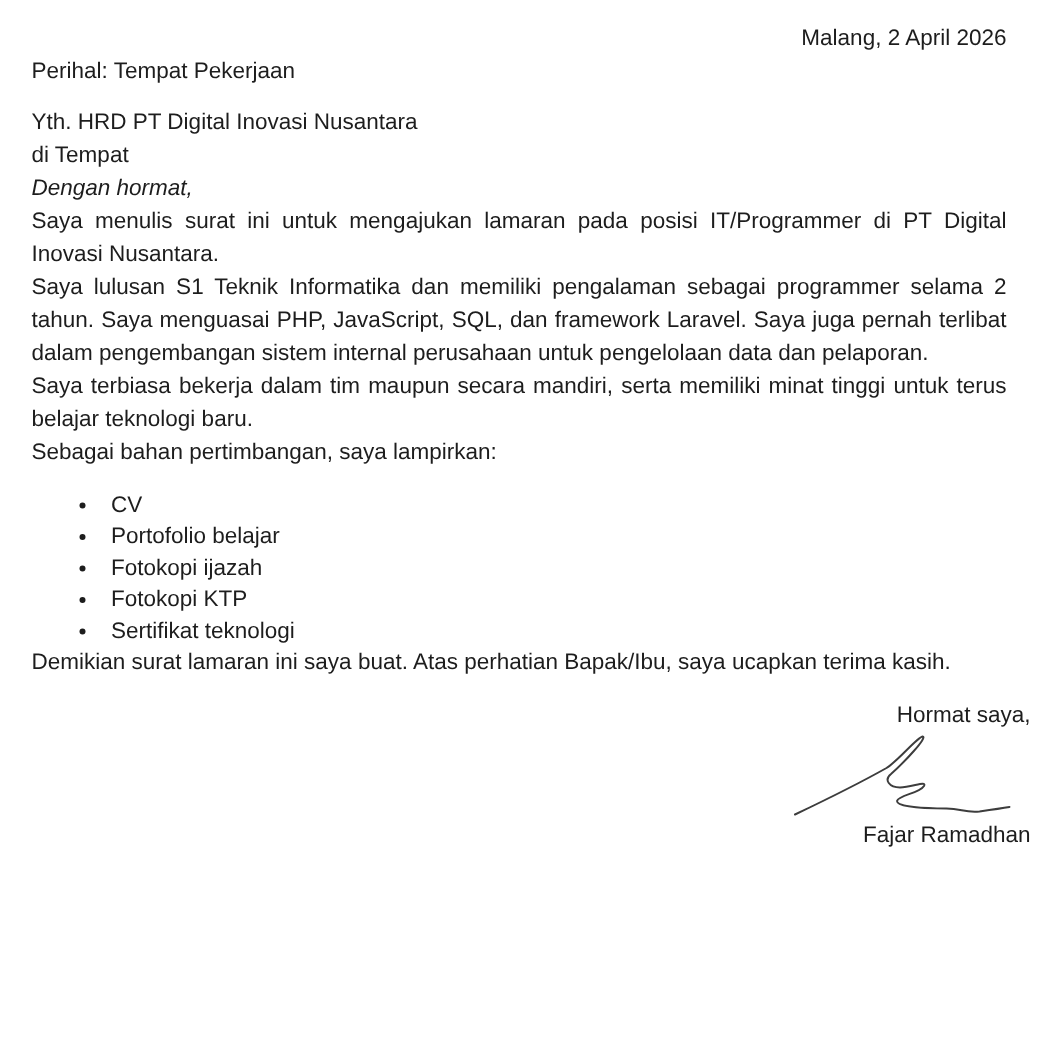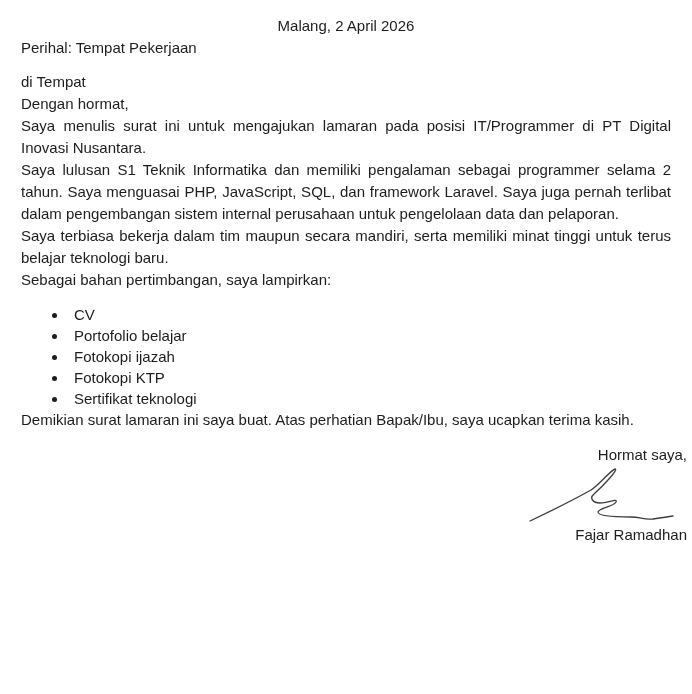--- a/index.html
+++ b/index.html
@@ -18,26 +18,26 @@
   }
   .letter {
     box-sizing: border-box;
     width: 692px;
     height: 694px;
     padding: 15px 21px 10px 21px;
     background: #ffffff;
   }
   .letter p { margin: 0; }
   .date-line {
-    text-align: center;
+    text-align: right;
     margin: 0;
   }
   .subject-line { margin-top: 15px; }
   .recipient { margin-top: 12px; }
-  .salutation { margin-top: 14px; }
+  .salutation { margin-top: 14px; font-style: italic; }
   .para { text-align: justify; }
   .para-1 { margin-top: 14px; }
   .para-2 { margin-top: 14px; }
   .para-3 { margin-top: 10px; }
   .attachments-intro { margin-top: 12px; }
   ul.attachments {
     margin: 13px 0 0 0;
     padding: 0 0 0 47px;
     list-style: disc outside;
   }
@@ -65,20 +65,21 @@
 </head>
 <body>
 
 <div class="letter">
 
   <p class="date-line">Malang, 2 April 2026</p>
 
   <p class="subject-line">Perihal: Tempat Pekerjaan</p>
 
   <div class="recipient">
+    <p>Yth. HRD PT Digital Inovasi Nusantara</p>
     <p>di Tempat</p>
   </div>
 
   <p class="salutation">Dengan hormat,</p>
 
   <p class="para para-1">Saya menulis surat ini untuk mengajukan lamaran pada posisi IT/Programmer di PT Digital Inovasi Nusantara.</p>
 
   <p class="para para-2">Saya lulusan S1 Teknik Informatika dan memiliki pengalaman sebagai programmer selama 2 tahun. Saya menguasai PHP, JavaScript, SQL, dan framework Laravel. Saya juga pernah terlibat dalam pengembangan sistem internal perusahaan untuk pengelolaan data dan pelaporan.</p>
 
   <p class="para para-3">Saya terbiasa bekerja dalam tim maupun secara mandiri, serta memiliki minat tinggi untuk terus belajar teknologi baru.</p>

